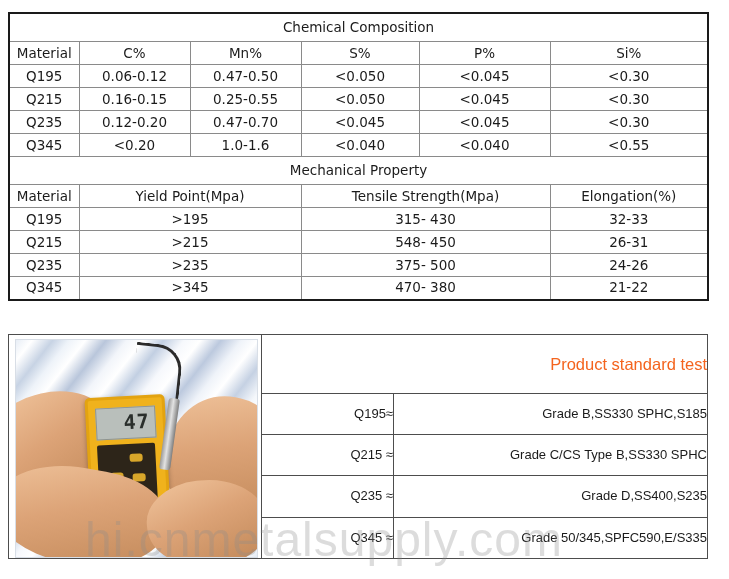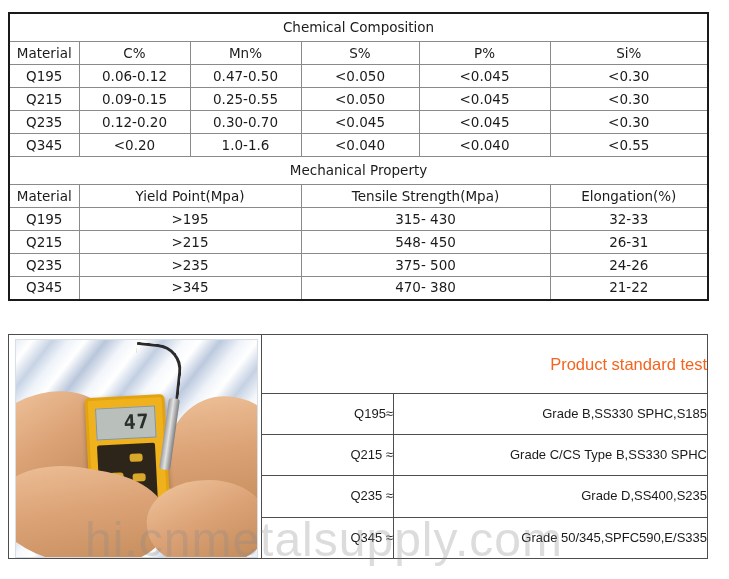--- a/index.html
+++ b/index.html
@@ -211,30 +211,30 @@
     <tr>
       <td class="outer-left">Q195</td>
       <td>0.06-0.12</td>
       <td>0.47-0.50</td>
       <td>&lt;0.050</td>
       <td>&lt;0.045</td>
       <td class="outer-right">&lt;0.30</td>
     </tr>
     <tr>
       <td class="outer-left">Q215</td>
-      <td>0.09-0.15</td>
+      <td>0.16-0.15</td>
       <td>0.25-0.55</td>
       <td>&lt;0.050</td>
       <td>&lt;0.045</td>
       <td class="outer-right">&lt;0.30</td>
     </tr>
     <tr>
       <td class="outer-left">Q235</td>
       <td>0.12-0.20</td>
-      <td>0.30-0.70</td>
+      <td>0.47-0.70</td>
       <td>&lt;0.045</td>
       <td>&lt;0.045</td>
       <td class="outer-right">&lt;0.30</td>
     </tr>
     <tr>
       <td class="outer-left">Q345</td>
       <td>&lt;0.20</td>
       <td>1.0-1.6</td>
       <td>&lt;0.040</td>
       <td>&lt;0.040</td>

